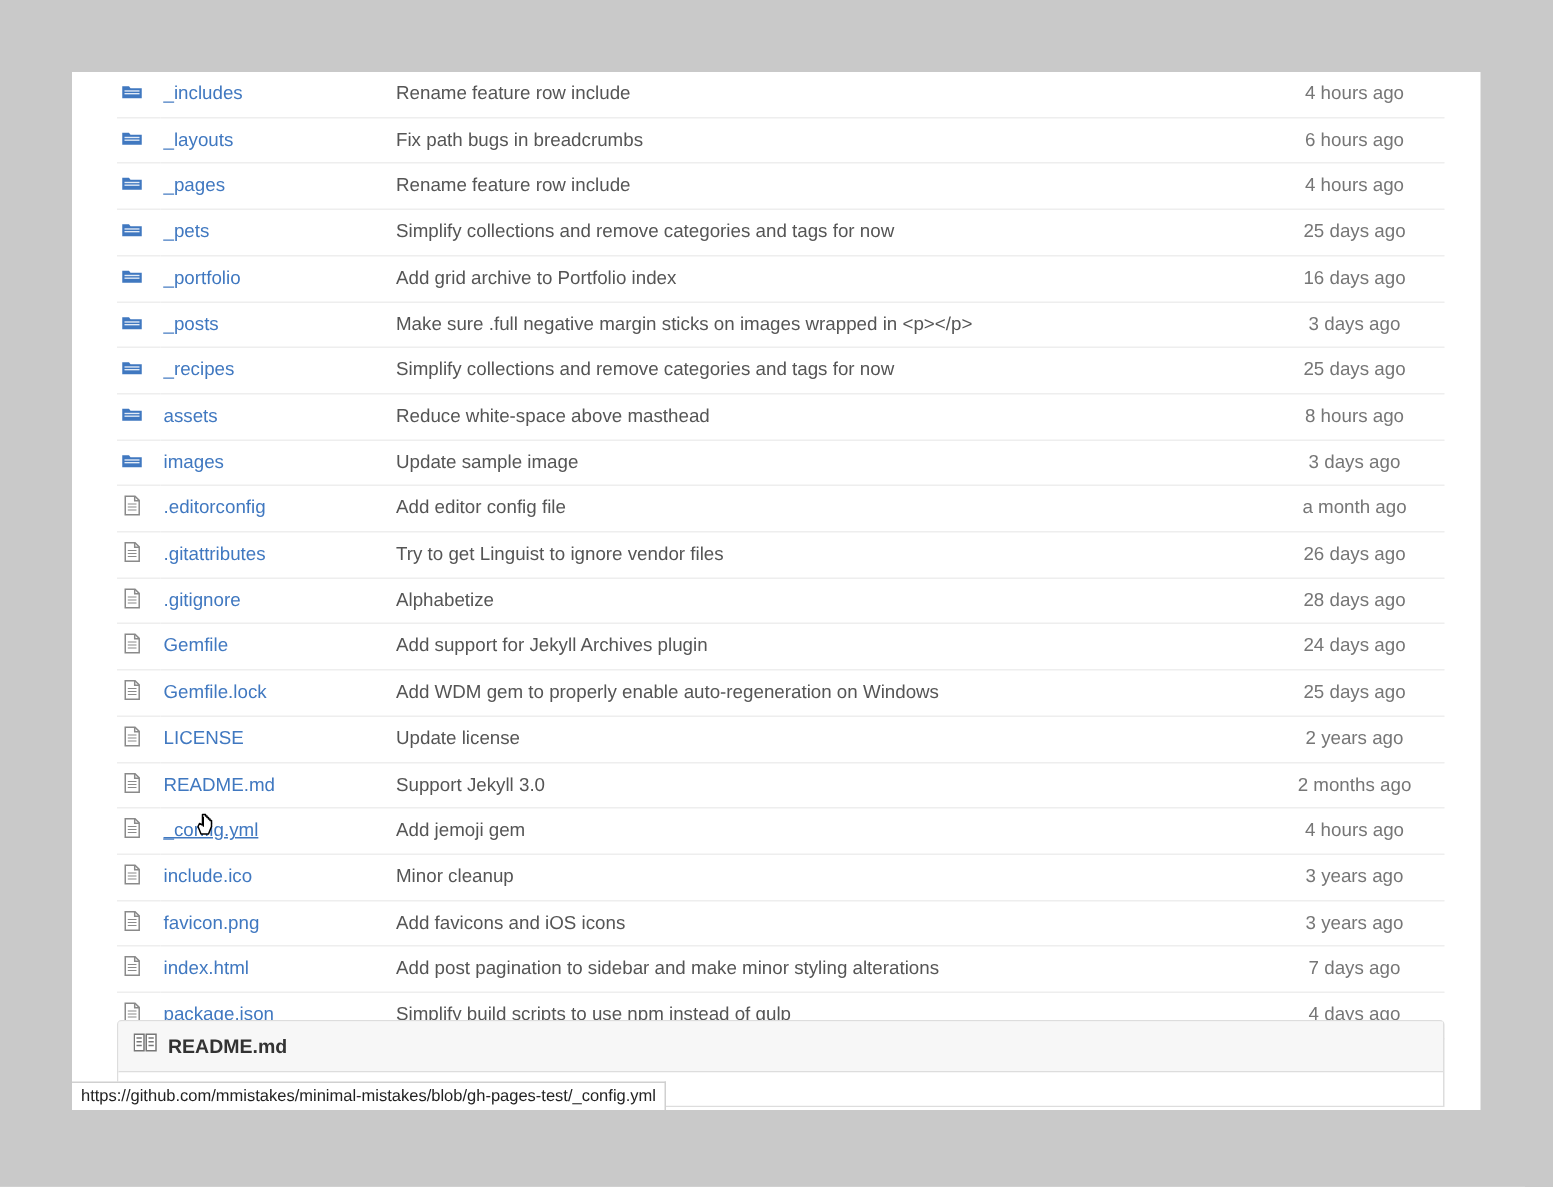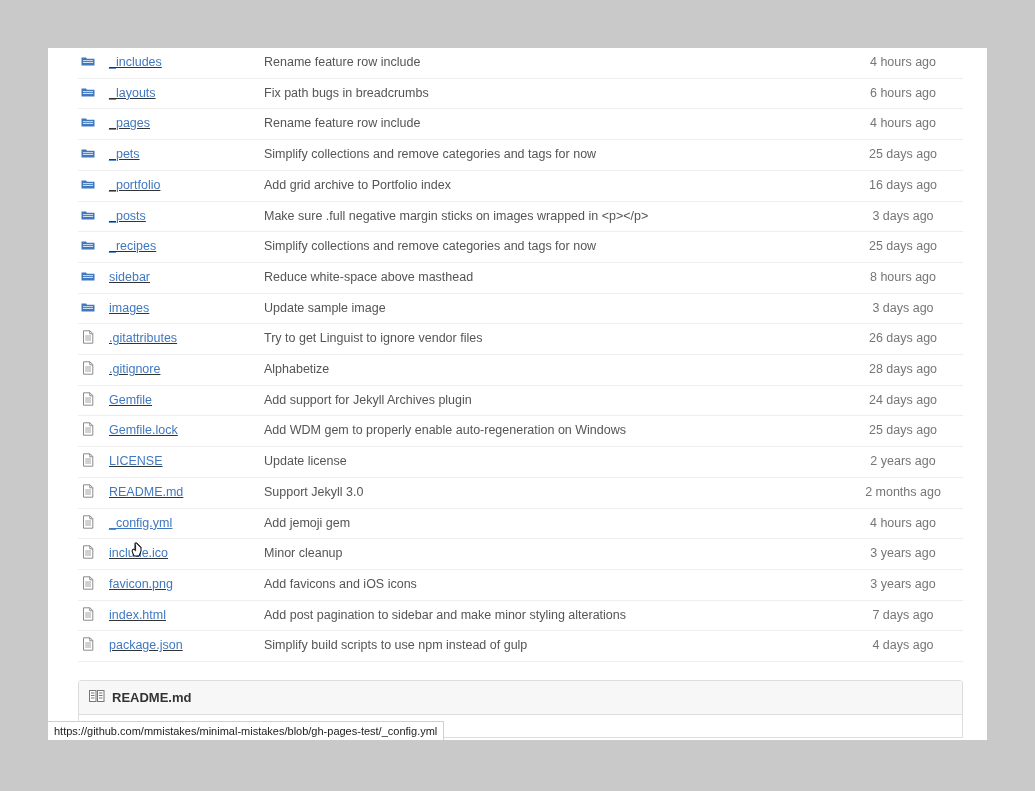--- a/index.html
+++ b/index.html
@@ -52,21 +52,20 @@
     overflow: hidden;
   }
   td.c-icon {
     width: 26px;
     padding-left: 3px;
     text-align: left;
   }
   td.c-name {
     width: 125px;
     padding-left: 2px;
-    text-decoration: underline;
   }
   td.c-msg {
     padding-left: 30px;
     color: #555;
   }
   td.c-age {
     text-align: center;
     padding-right: 5px;
     color: #767676;
     width: 110px;
@@ -231,33 +230,45 @@
               <td class="c-name"><a class="fname">_recipes</a></td>
               <td class="c-msg"><a class="msg">Simplify collections and remove categories and tags for now</a></td>
               <td class="c-age">25 days ago</td>
             </tr>
             <tr>
               <td class="c-icon"><span class="icon-dir"><svg width="14" height="14" viewBox="0 0 14 14">
                     <path d="M0.5 3.5 L5 3.5 L6 4.8 L13.5 4.8 L13.5 11.5 L0.5 11.5 Z" fill="#4078c0"></path>
                     <rect x="2" y="6.2" width="10" height="0.9" fill="#ffffff" opacity="0.85"></rect>
                     <rect x="2" y="8" width="10" height="0.9" fill="#ffffff" opacity="0.85"></rect>
                   </svg></span></td>
-              <td class="c-name"><a class="fname">sidebar</a></td>
+              <td class="c-name"><a class="fname">assets</a></td>
               <td class="c-msg"><a class="msg">Reduce white-space above masthead</a></td>
               <td class="c-age">8 hours ago</td>
             </tr>
             <tr>
               <td class="c-icon"><span class="icon-dir"><svg width="14" height="14" viewBox="0 0 14 14">
                     <path d="M0.5 3.5 L5 3.5 L6 4.8 L13.5 4.8 L13.5 11.5 L0.5 11.5 Z" fill="#4078c0"></path>
                     <rect x="2" y="6.2" width="10" height="0.9" fill="#ffffff" opacity="0.85"></rect>
                     <rect x="2" y="8" width="10" height="0.9" fill="#ffffff" opacity="0.85"></rect>
                   </svg></span></td>
               <td class="c-name"><a class="fname">images</a></td>
               <td class="c-msg"><a class="msg">Update sample image</a></td>
               <td class="c-age">3 days ago</td>
+            </tr>
+            <tr>
+              <td class="c-icon"><span class="icon-file"><svg width="14" height="14" viewBox="0 0 14 14">
+                    <path d="M2.5 0.8 L9 0.8 L11.8 3.6 L11.8 13.2 L2.5 13.2 Z" fill="#ffffff" stroke="#8a8a8a" stroke-width="1"></path>
+                    <path d="M8.8 0.9 L8.8 3.8 L11.7 3.8" fill="none" stroke="#8a8a8a" stroke-width="1"></path>
+                    <line x1="4.2" y1="6" x2="10" y2="6" stroke="#8a8a8a" stroke-width="0.8"></line>
+                    <line x1="4.2" y1="8" x2="10" y2="8" stroke="#8a8a8a" stroke-width="0.8"></line>
+                    <line x1="4.2" y1="10" x2="10" y2="10" stroke="#8a8a8a" stroke-width="0.8"></line>
+                  </svg></span></td>
+              <td class="c-name"><a class="fname">.editorconfig</a></td>
+              <td class="c-msg"><a class="msg">Add editor config file</a></td>
+              <td class="c-age">a month ago</td>
             </tr>
             <tr>
               <td class="c-icon"><span class="icon-file"><svg width="14" height="14" viewBox="0 0 14 14">
                     <path d="M2.5 0.8 L9 0.8 L11.8 3.6 L11.8 13.2 L2.5 13.2 Z" fill="#ffffff" stroke="#8a8a8a" stroke-width="1"></path>
                     <path d="M8.8 0.9 L8.8 3.8 L11.7 3.8" fill="none" stroke="#8a8a8a" stroke-width="1"></path>
                     <line x1="4.2" y1="6" x2="10" y2="6" stroke="#8a8a8a" stroke-width="0.8"></line>
                     <line x1="4.2" y1="8" x2="10" y2="8" stroke="#8a8a8a" stroke-width="0.8"></line>
                     <line x1="4.2" y1="10" x2="10" y2="10" stroke="#8a8a8a" stroke-width="0.8"></line>
                   </svg></span></td>
               <td class="c-name"><a class="fname">.gitattributes</a></td>

